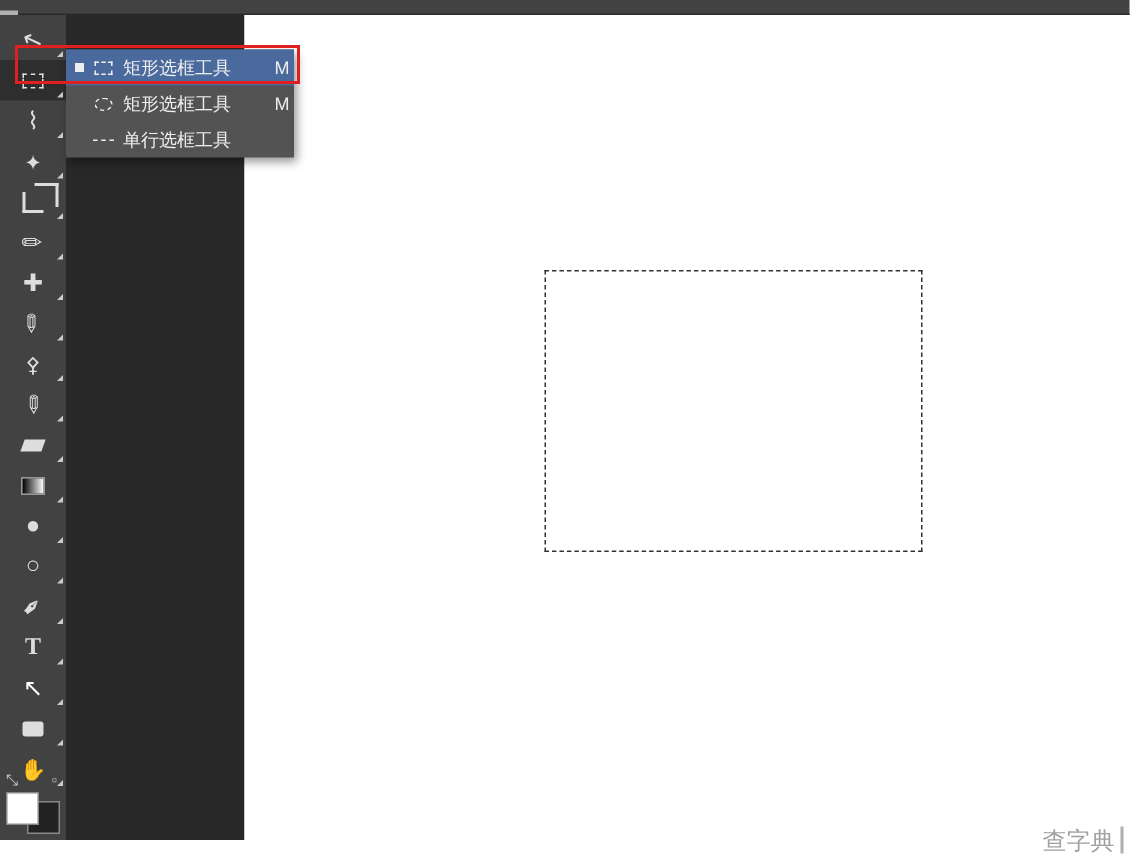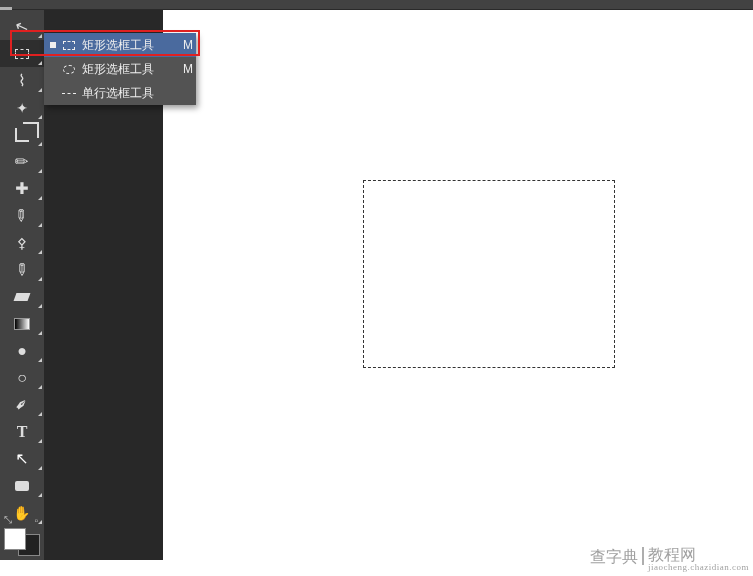--- a/index.html
+++ b/index.html
@@ -328,17 +328,13 @@
     <span class="fi-label">单行选框工具</span>
     <span class="fi-short"></span>
   </div>
 </div>
 
 <div class="highlight-box"></div>
 
 <div class="watermark">
   <span>查字典</span>
   <span class="bar"></span>
-  <span class="wm-right">
-    <span>教程网</span>
-    <span class="sub">jiaocheng.chazidian.com</span>
-  </span>
 </div>
 
 </body></html>

